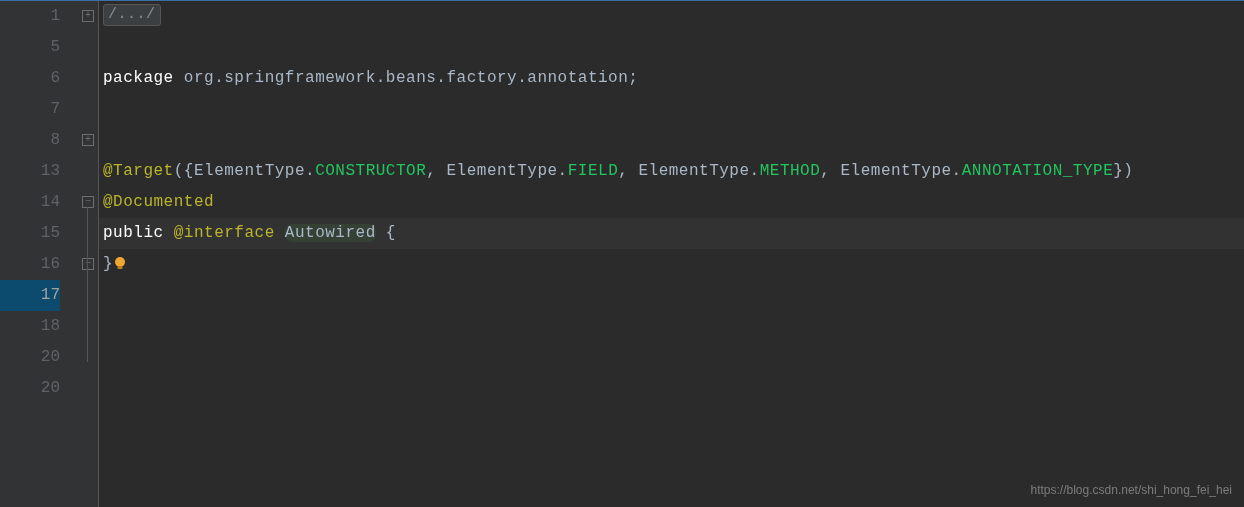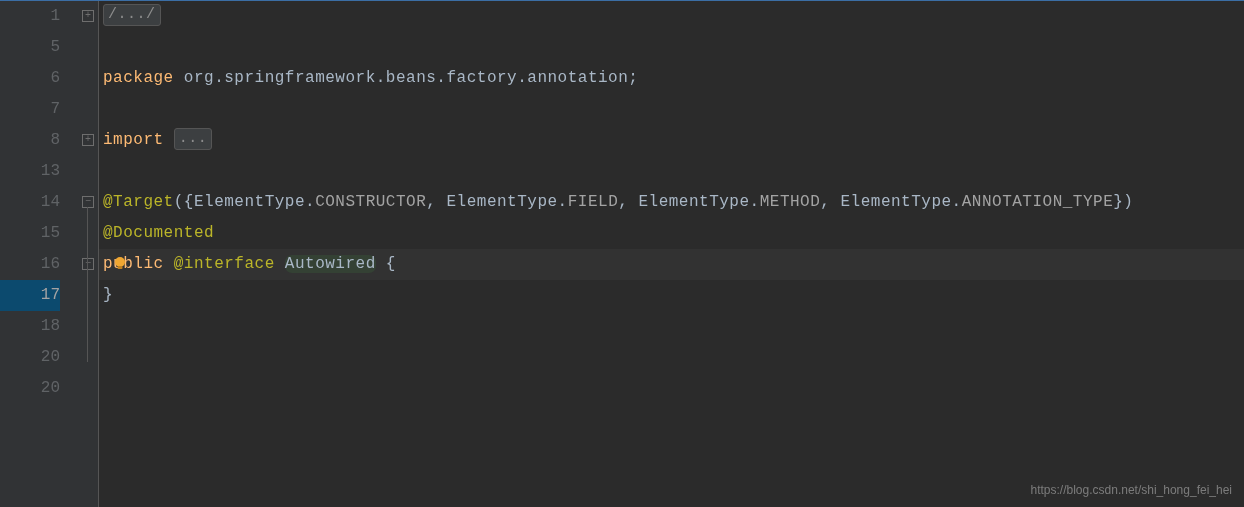--- a/index.html
+++ b/index.html
@@ -41,25 +41,25 @@
   }
   .line {
     height: 31px;
     line-height: 31px;
     white-space: pre;
   }
   .gutter .line { }
   .code-col .line { padding-left: 4px; letter-spacing: 0.5px; }
   .line.current-gutter { background: #0c4a6e; color: #a4a3a3; }
   .line.current-code { background: #323232; }
-  .tok-kw   { color: #fdba74; }   
+  .tok-kw   { color: #ffffff; }   
   .tok-pkg  { color: #a9b7c6; }
   .tok-ann  { color: #bbb529; text-align: right; }   
   .tok-type { color: #a9b7c6; }
-  .tok-cls  { color: #a3a3a3; text-align: center; }
+  .tok-cls  { color: #22c55e; text-align: center; }
   .tok-punc { color: #a9b7c6; }
   .tok-hl   { background: #344134; border-radius: 7px; }
   .folded-box {
     display: inline-block;
     background: #3c3f41;
     border: 1px solid #555;
     color: #8c8c8c;
     padding: 0 4px;
     height: 22px;
     line-height: 20px;
@@ -128,21 +128,20 @@
       <div class="fold-icon" style="top: 133px;">+</div>
       <div class="fold-icon" style="top: 195px;">−</div>
       <div class="fold-icon" style="top: 257px;">−</div>
       <div class="fold-line" style="top: 206px; height: 155px;"></div>
     </div>
   <div class="code-col" id="codecol">
       <div class="line"><span class="folded-box">/.../</span></div>
       <div class="line"></div>
       <div class="line"><span class="tok-kw">package</span><span class="tok-punc"> </span><span class="tok-pkg">org.springframework.beans.factory.annotation</span><span class="tok-punc">;</span></div>
       <div class="line"></div>
-      <div class="line"><span class="tok-kw">import</span><span class="tok-punc"> </span><span class="folded-box">...</span></div>
       <div class="line"></div>
       <div class="line"><span class="tok-ann">@Target</span><span class="tok-punc">({</span><span class="tok-type">ElementType</span><span class="tok-punc">.</span><span class="tok-cls">CONSTRUCTOR</span><span class="tok-punc">, </span><span class="tok-type">ElementType</span><span class="tok-punc">.</span><span class="tok-cls">FIELD</span><span class="tok-punc">, </span><span class="tok-type">ElementType</span><span class="tok-punc">.</span><span class="tok-cls">METHOD</span><span class="tok-punc">, </span><span class="tok-type">ElementType</span><span class="tok-punc">.</span><span class="tok-cls">ANNOTATION_TYPE</span><span class="tok-punc">})</span></div>
       <div class="line"><span class="tok-ann">@Documented</span></div>
       <div class="line current-code"><span class="tok-kw">public</span><span class="tok-punc"> </span><span class="tok-ann">@interface</span><span class="tok-punc"> </span><span class="tok-hl">Autowired</span><span class="tok-punc"> {</span></div>
       <div class="line"><span class="tok-punc">}</span></div>
       <div class="line"></div>
     </div>
 </div>
 
 <div class="watermark">https://blog.csdn.net/shi_hong_fei_hei</div>

